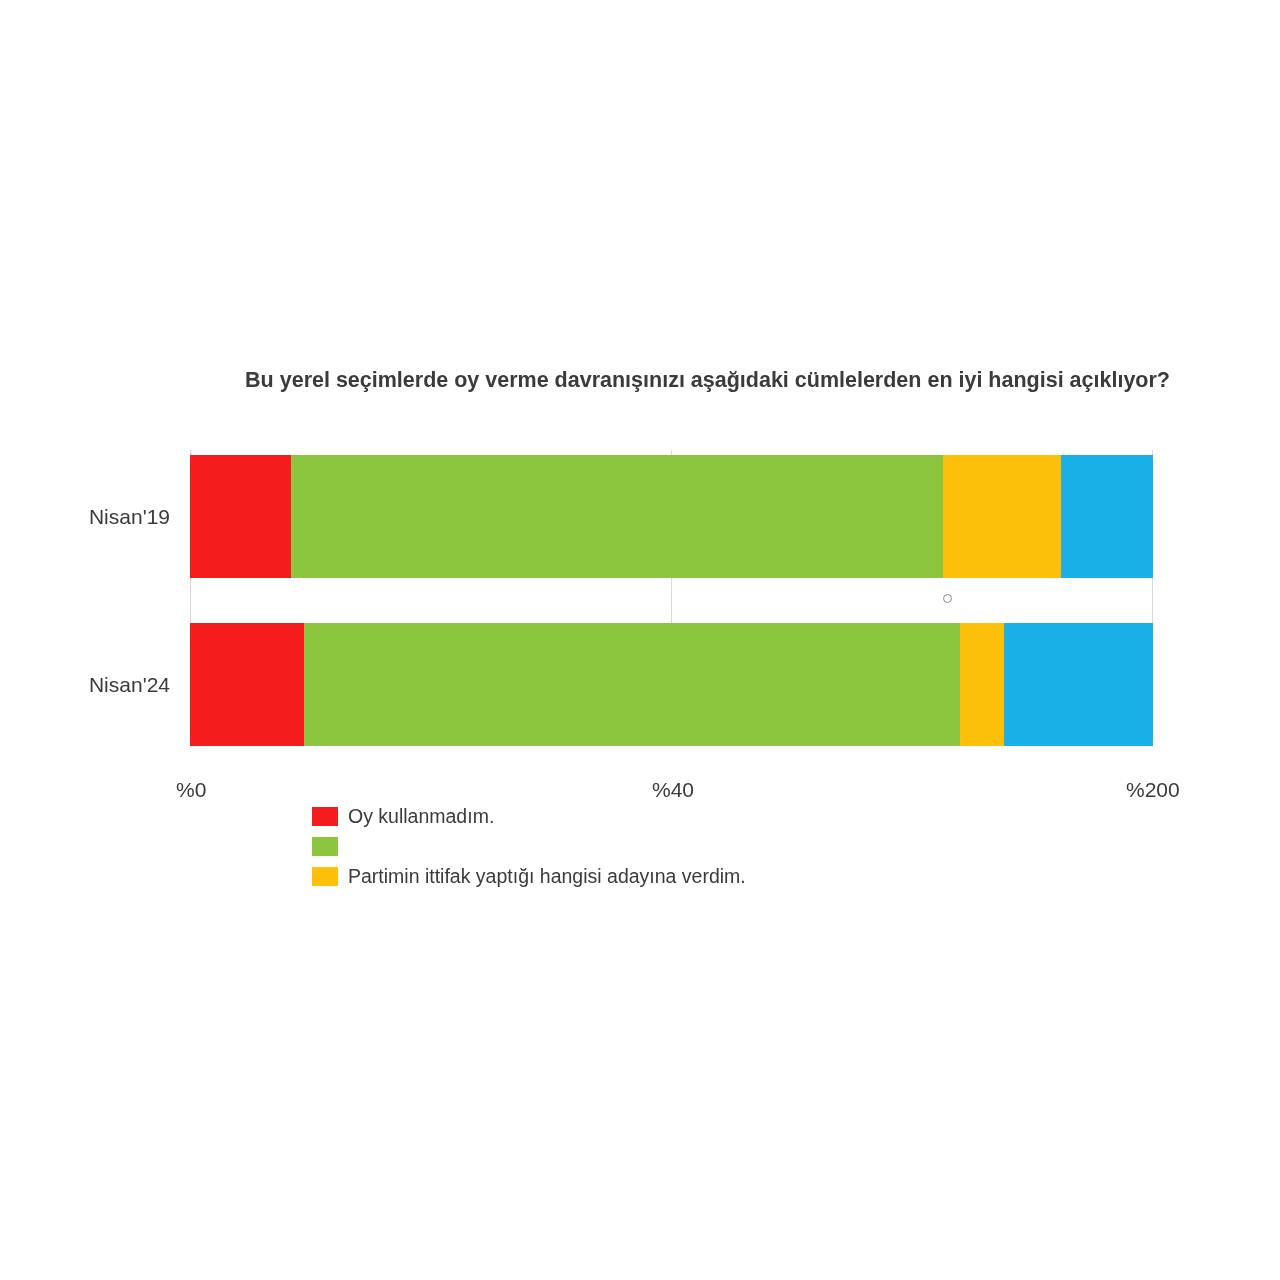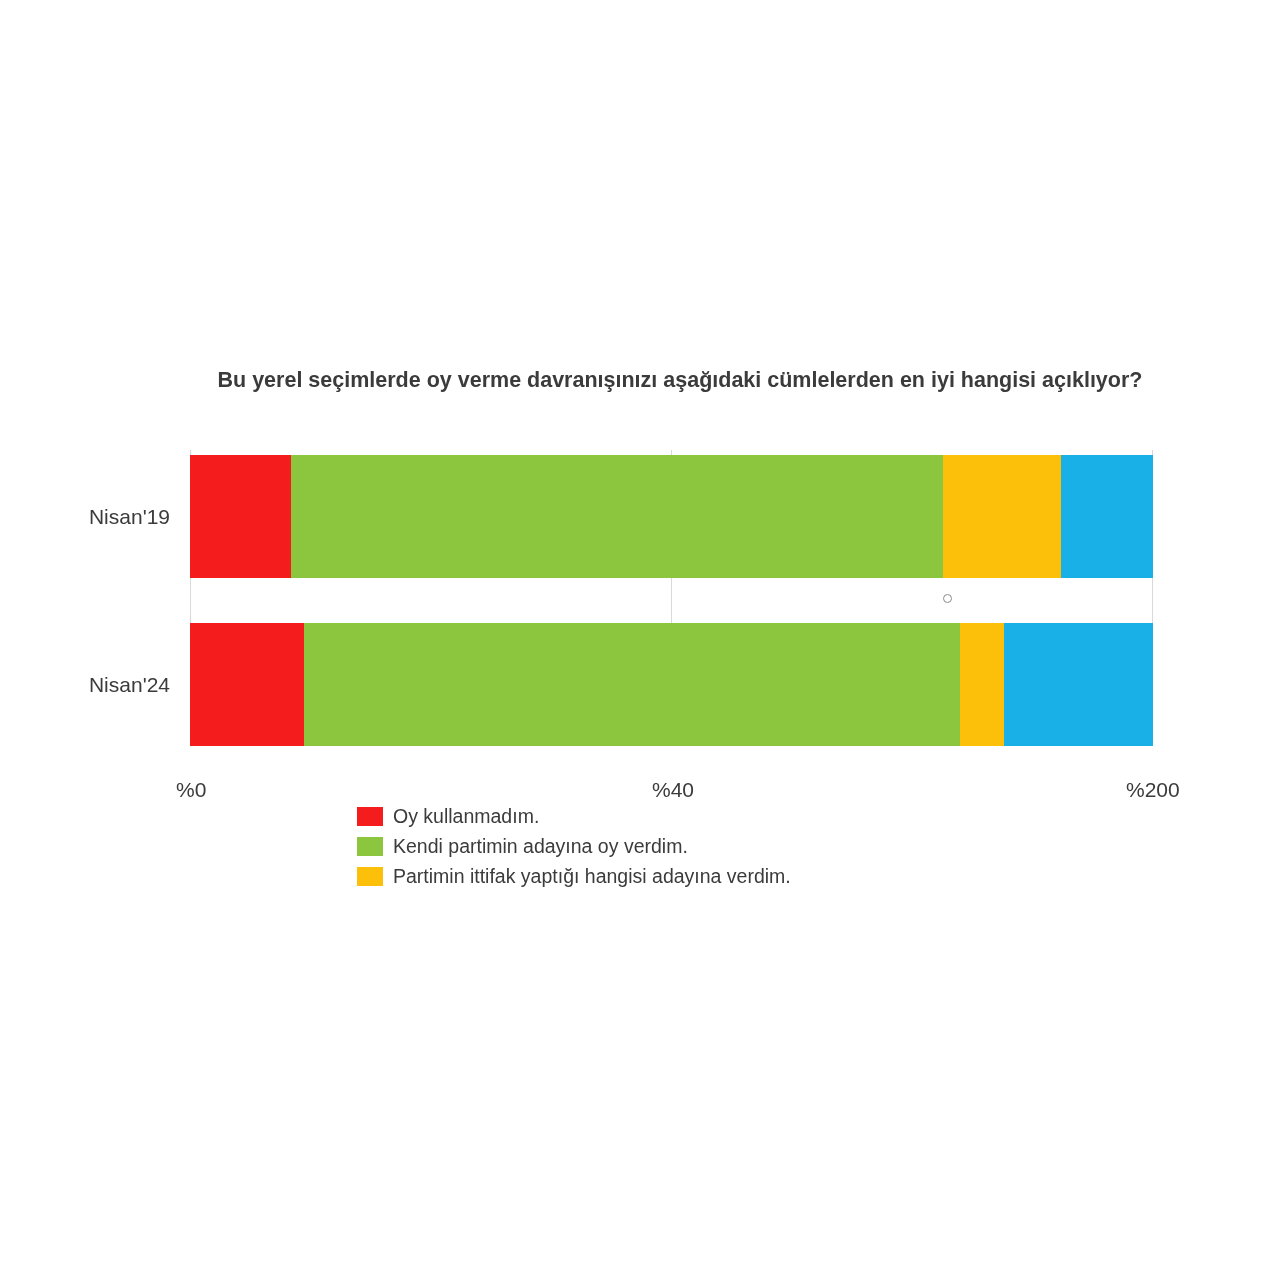--- a/index.html
+++ b/index.html
@@ -22,21 +22,21 @@
     top: 0;
     width: 1280px;
     height: 1280px;
   }
 
   .chart-title {
     position: absolute;
     left: 190px;
     top: 366px;
     width: 980px;
-    text-align: center;
+    text-align: right;
     font-size: 21.5px;
     font-weight: bold;
     line-height: 1.35;
     color: #3b3b3b;
   }
 
   
   .plot {
     position: absolute;
     left: 190px;
@@ -111,21 +111,20 @@
     left: 312px;
     top: 803px;
     display: flex;
     flex-direction: column;
     gap: 4px;
   }
   .legend-item {
     display: flex;
     align-items: center;
     height: 26px;
-    margin-left: 45px;
   }
   .legend-swatch {
     width: 26px;
     height: 19px;
     margin-right: 10px;
     flex: 0 0 auto;
   }
   .legend-text {
     font-size: 19.5px;
     color: #3b3b3b;
@@ -168,21 +167,20 @@
   <div class="xlabel x-50">%40</div>
   <div class="xlabel x-100">%200</div>
 
   <div class="legend">
     <div class="legend-item">
       <span class="legend-swatch" style="background: rgb(244, 28, 28);"></span>
       <span class="legend-text">Oy kullanmadım.</span>
     </div>
     <div class="legend-item">
       <span class="legend-swatch" style="background: rgb(140, 198, 62);"></span>
-      <span class="legend-text">Kendi partimin adayına oy verdim.</span>
     </div>
     <div class="legend-item">
       <span class="legend-swatch" style="background: rgb(252, 192, 10);"></span>
       <span class="legend-text">Partimin ittifak yaptığı hangisi adayına verdim.</span>
     </div>
   </div>
 
 </div>
 
 </body></html>

